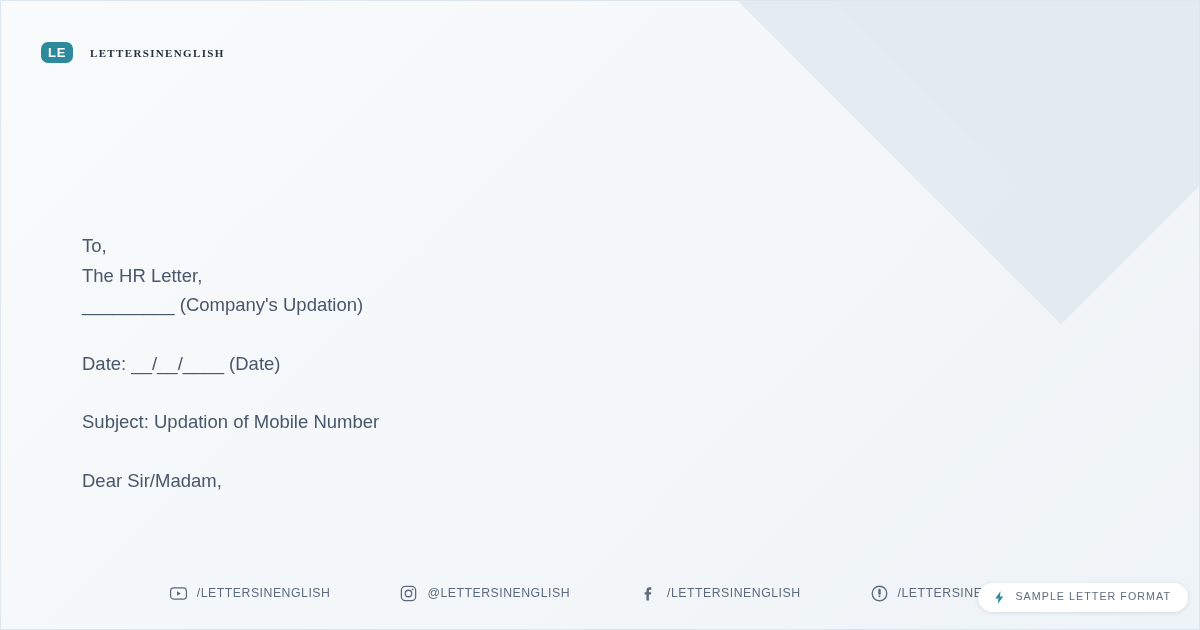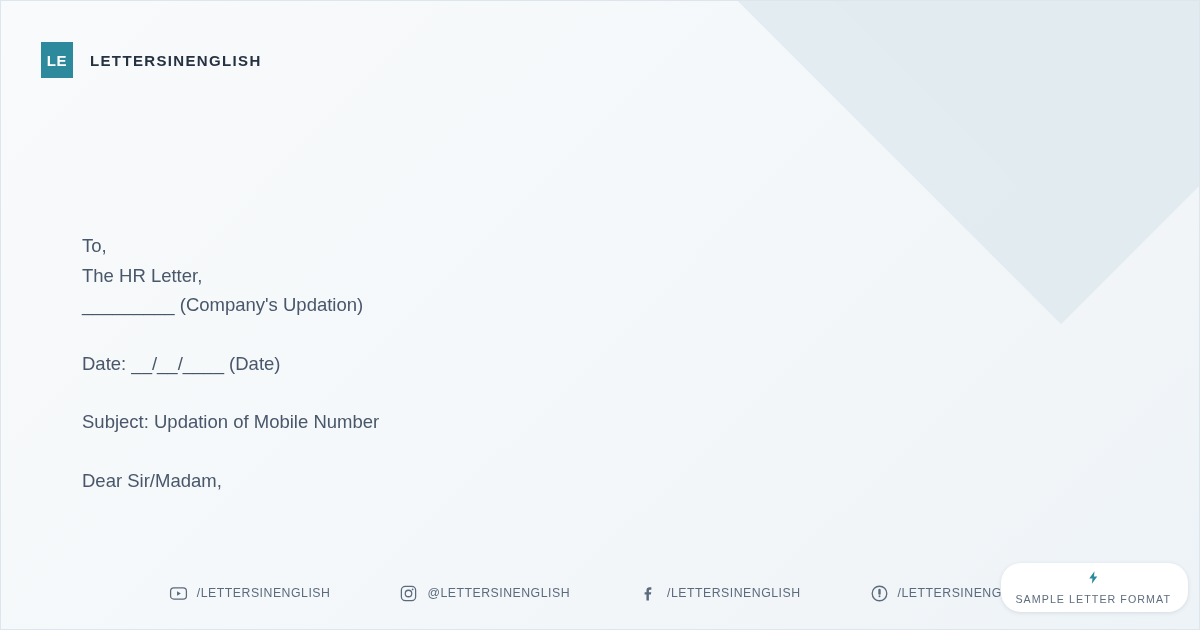--- a/index.html
+++ b/index.html
@@ -36,29 +36,30 @@
   }
 
   .content { position:relative; z-index:2; width:100%; height:100%; }
 
   
   .brand {
     position:absolute; left:40px; top:41px;
     display:flex; align-items:center; gap:17px;
   }
   .brand-mark {
-    width:32px; height:36px; border-radius:0;
+    width:32px; height:21px; border-radius:7px;
     background:#2c8a9c;
     display:flex; align-items:center; justify-content:center;
-    color:#ffffff; font-size:15px; font-weight:700;
+    color:#ffffff; font-size:13px; font-weight:700;
     letter-spacing:.6px;
   }
   .brand-name {
-    font-size:15px; font-weight:700; letter-spacing:1.35px;
+    font-size:11px; font-weight:700; letter-spacing:1.35px;
     color:#26323f;
+    font-family:Liberation Serif, serif;
   }
 
   
   .title {
     position:absolute; left:0; right:0; top:108px;
     padding:0 100px;
     text-align:center;
     font-size:35px; line-height:1.26;
     font-weight:400; color:#22303f;
   }
@@ -82,27 +83,27 @@
   .socials { display:flex; align-items:center; gap:69px; }
   .social {
     display:flex; align-items:center; gap:9px;
     color:#5b6a7d; font-size:12.3px; letter-spacing:.5px;
     font-weight:400;
   }
   .social svg { display:block; flex:none; }
 
   .badge {
     position:absolute; right:11px; bottom:17px;
-    display:flex; align-items:center; gap:8px;
+    display:flex; align-items:flex-start; gap:8px;
     background:#ffffff;
     border-radius:20px;
     padding:7px 17px 7px 14px;
     box-shadow:0 1px 4px rgba(40,60,80,.13);
     color:#5f6d7e; font-size:10.7px; letter-spacing:1.05px;
-    font-weight:400; white-space:nowrap;flex-direction:column;
+    font-weight:400; white-space:nowrap;
   }
   .badge svg { display:block; flex:none; }
 </style>
 </head>
 <body>
 
 <div class="canvas">
 
   <div class="deco-diamond two"></div>
   <div class="deco-diamond"></div>

